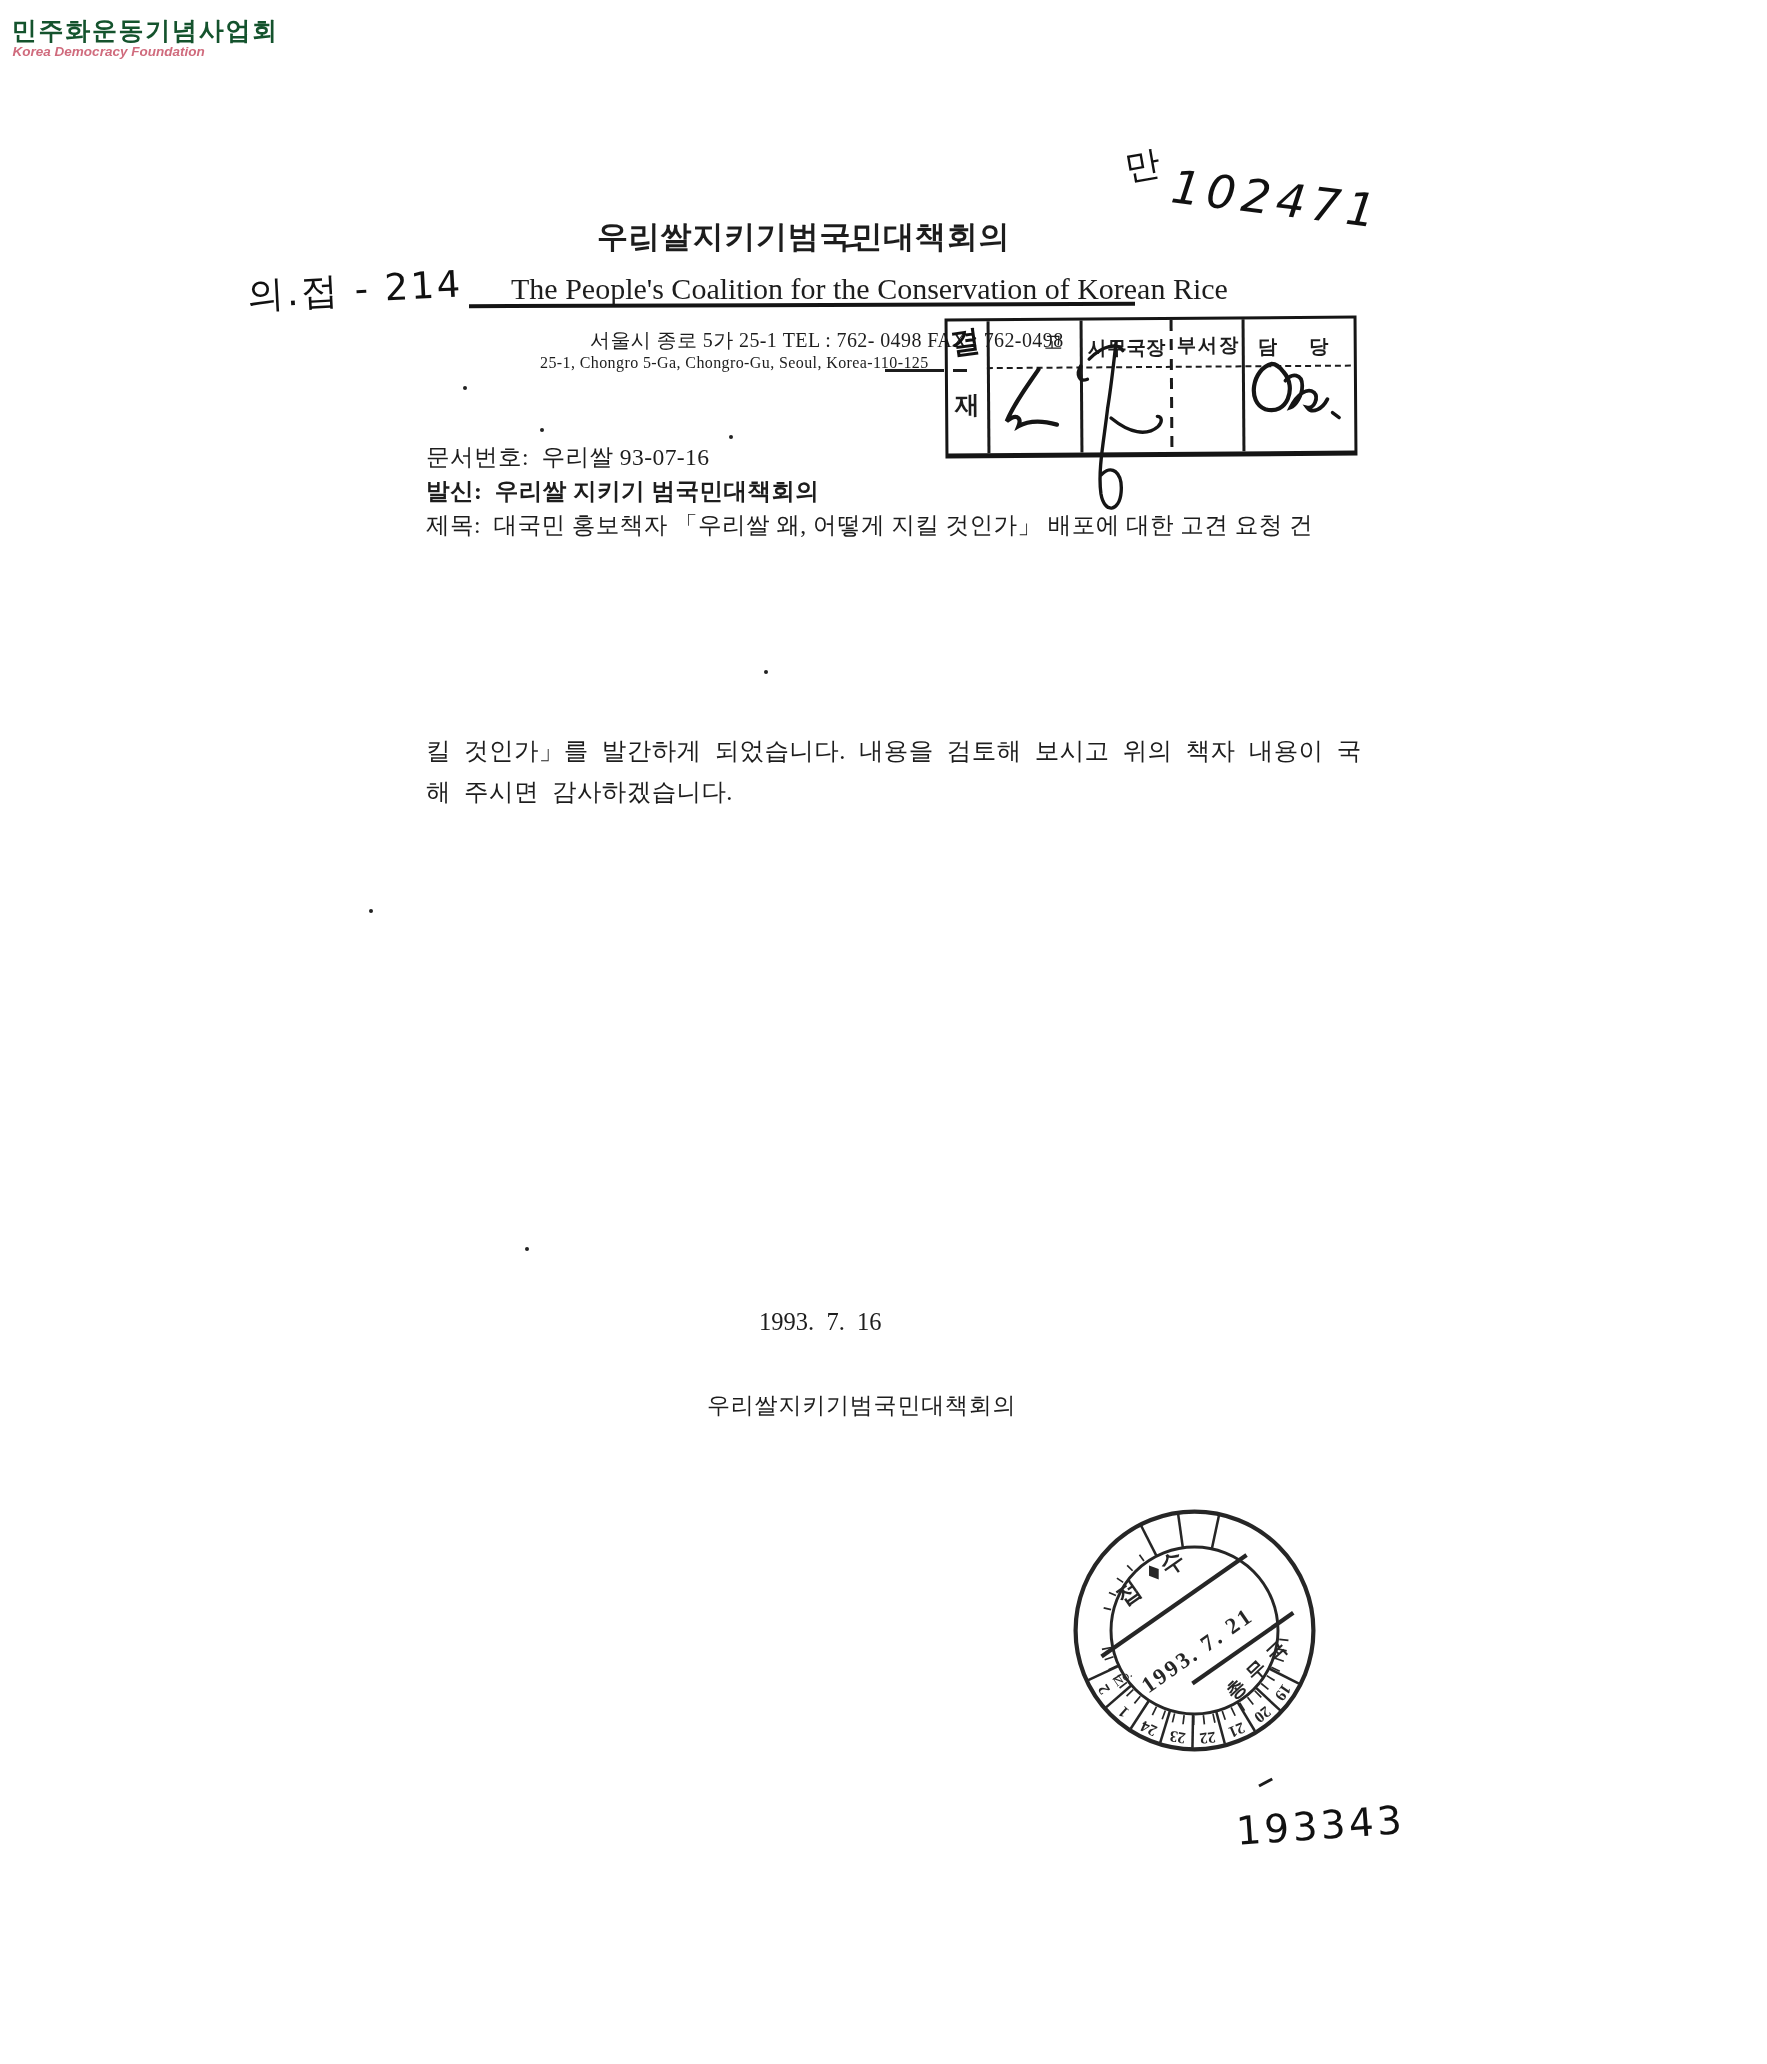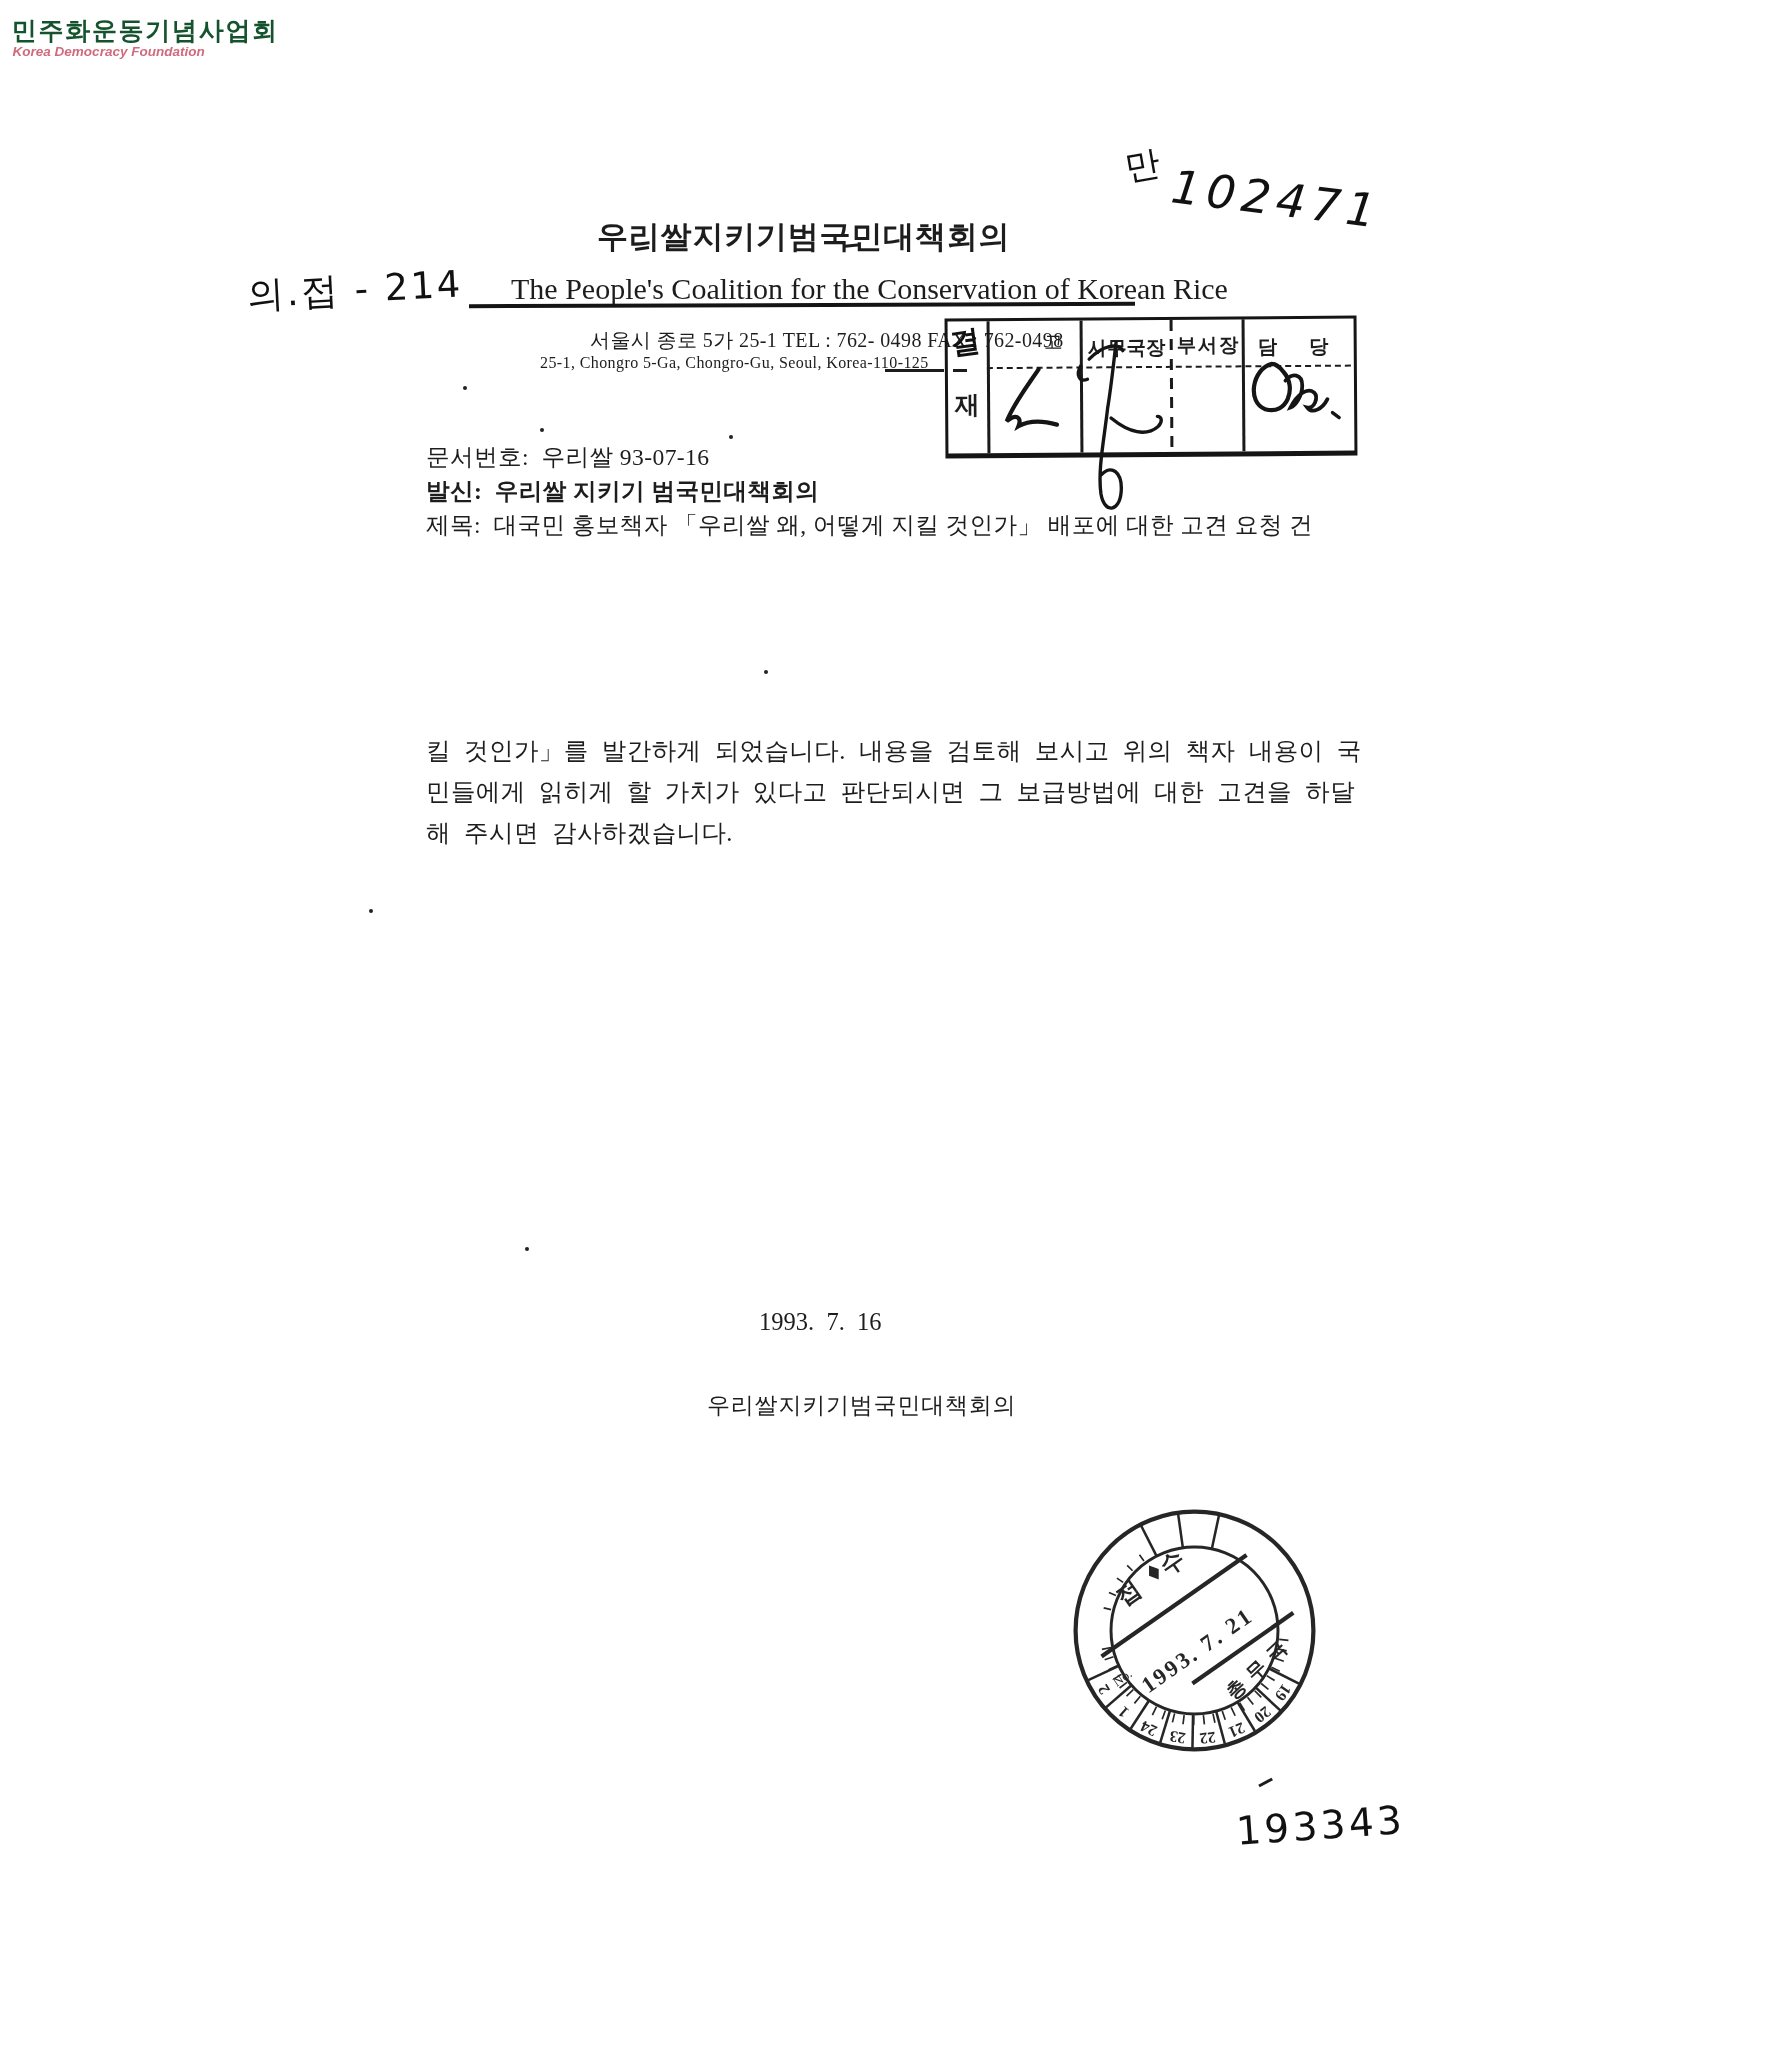--- a/index.html
+++ b/index.html
@@ -82,21 +82,20 @@
     <path d="M56,46 C64,36 76,38 76,52 C76,64 68,76 62,78 C70,62 82,54 90,60 C96,66 90,80 82,78 C88,86 100,80 106,68" fill="none" stroke="#151515" stroke-width="4.5" stroke-linecap="round"></path>
     <path d="M112,84 L120,90" fill="none" stroke="#151515" stroke-width="4" stroke-linecap="round"></path>
   </svg>
 
   <div class="abs meta ko pre" style="left:426px;top:441px;">문서번호:  우리쌀 93-07-16</div>
   <div class="abs meta ko pre" style="left:426px;top:475px;font-weight:bold;">발신:  우리쌀 지키기 범국민대책회의</div>
   <div class="abs meta ko pre" style="left:426px;top:509px;">제목:  대국민 홍보책자 「우리쌀 왜, 어떻게 지킬 것인가」 배포에 대한 고견 요청 건</div>
 
   <div class="abs body-text ko" style="left:426px;top:730px;width:995px;">
     <div class="pre">킬 것인가」를 발간하게 되었습니다. 내용을 검토해 보시고 위의 책자 내용이 국</div>
-    <div class="pre">민들에게 읽히게 할 가치가 있다고 판단되시면 그 보급방법에 대한 고견을 하달</div>
     <div class="pre">해 주시면 감사하겠습니다.</div>
   </div>
 
   <div class="abs doc-date pre" style="left:759px;top:1308px;">1993.  7.  16</div>
   <div class="abs closing ko" style="left:707px;top:1390px;">우리쌀지키기범국민대책회의</div>
 
   <svg id="stamp-svg" class="abs" style="left:1068px;top:1504px;opacity:0.95;" width="253" height="253" viewBox="0 0 300 300">
     <circle cx="150" cy="150" r="141" fill="none" stroke="#1b1b1b" stroke-width="5"></circle>
     <circle cx="150" cy="150" r="99" fill="none" stroke="#1b1b1b" stroke-width="3.5"></circle>
     <g id="dial-layer">

